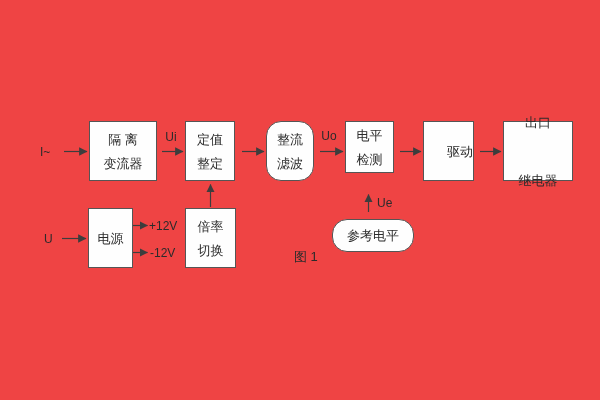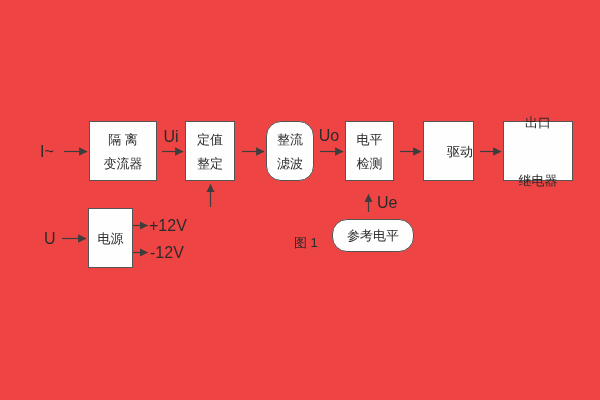--- a/index.html
+++ b/index.html
@@ -28,41 +28,41 @@
     align-items: center;
     justify-content: center;
     gap: 9px;
     font-size: 13px;
     line-height: 15px;
     white-space: pre;
   }
   .b1 { left: 89px;  top: 121px; width: 68px; height: 60px; }
   .b2 { left: 185px; top: 121px; width: 50px; height: 60px; }
   .b3 { left: 266px; top: 121px; width: 48px; height: 60px; border-radius: 15px; }
-  .b4 { left: 345px; top: 121px; width: 49px; height: 60px; }
+  .b4 { left: 345px; top: 121px; width: 49px; height: 52px; }
   .b5 { left: 423px; top: 121px; width: 51px; height: 60px; align-items: flex-end; }
   .b6 { left: 503px; top: 121px; width: 70px; height: 60px; gap: 43px; }
   .b7 { left: 88px;  top: 208px; width: 45px; height: 60px; }
   .b8 { left: 185px; top: 208px; width: 51px; height: 60px; }
   .b9 { left: 332px; top: 219px; width: 82px; height: 33px; gap: 0; border-radius: 15px; }
   .lbl {
     position: absolute;
-    font-size: 16px;
+    font-size: 12px;
     line-height: 14px;
     white-space: nowrap;
   }
   .lbl.center { text-align: center; }
   .lbl-i   { left: 40px;  top: 145px; width: 22px; }
   .lbl-ui  { left: 159px; top: 130px; width: 24px; }
   .lbl-uo  { left: 317px; top: 129px; width: 24px; }
   .lbl-ue  { left: 377px; top: 196px; }
   .lbl-p12 { left: 149px; top: 219px; }
   .lbl-m12 { left: 150px; top: 246px; }
   .lbl-u   { left: 44px;  top: 232px; }
-  .caption { left: 294px; top: 236px; font-size: 13px; }
+  .caption { left: 294px; top: 250px; font-size: 13px; }
 </style>
 </head>
 <body>
 
 <div class="canvas">
 
   <svg class="wires" viewBox="0 0 600 400" xmlns="http://www.w3.org/2000/svg">
     <defs>
       <marker id="ah" viewBox="0 0 8 8" refX="7.5" refY="4" markerWidth="7" markerHeight="7" orient="auto">
         <path d="M0,0 L8,4 L0,8 Z" fill="#3d3d3d"></path>
@@ -109,20 +109,24 @@
 
   <div class="box b6">
     <span>出口</span>
     <span>继电器</span>
   </div>
 
   <div class="box b7">
     <span>电源</span>
   </div>
 
+  <div class="box b8">
+    <span>倍率</span>
+    <span>切换</span>
+  </div>
 
   <div class="box b9">
     <span>参考电平</span>
   </div>
 
   <div class="lbl lbl-i">I~</div>
   <div class="lbl lbl-ui center">Ui</div>
   <div class="lbl lbl-uo center">Uo</div>
   <div class="lbl lbl-ue">Ue</div>
   <div class="lbl lbl-p12">+12V</div>

